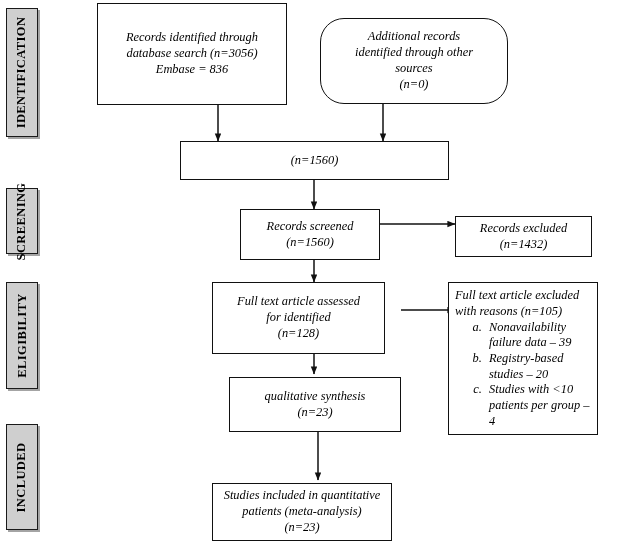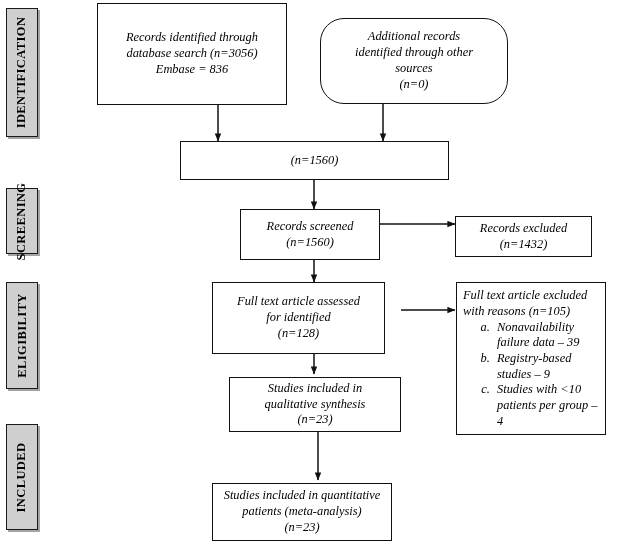--- a/index.html
+++ b/index.html
@@ -57,21 +57,20 @@
     padding: 0 4px;
     box-sizing: border-box;
   }
   .flowbox .line { display: block; }
 
   
   .flowbox.left-align {
     align-items: flex-start;
     justify-content: center;
     text-align: left;
-    margin-left: 8px;
   }
   .flowbox.left-align .inner {
     padding: 5px 4px 4px 6px;
   }
   .reasons-list {
     margin: 0;
     padding-left: 30px;
     list-style-type: lower-alpha;
   }
   .reasons-list li {
@@ -180,29 +179,28 @@
       <span class="line">(n=128)</span>
     </div>
   </div>
 
   <div class="flowbox left-align" style="left:448px; top:282px; width:150px; height:153px;">
     <div class="inner">
       <span class="line">Full text article excluded</span>
       <span class="line">with reasons (n=105)</span>
       <ol class="reasons-list">
         <li>Nonavailability failure data – 39</li>
-        <li>Registry-based studies – 9</li>
+        <li>Registry-based studies – 20</li>
         <li>Studies with &lt;10 patients per group – 4</li>
       </ol>
     </div>
   </div>
 
   <div class="flowbox" style="left:229px; top:377px; width:172px; height:55px;">
     <div class="inner">
-      <span class="line">Studies included in</span>
       <span class="line">qualitative synthesis</span>
       <span class="line">(n=23)</span>
     </div>
   </div>
 
   <div class="flowbox" style="left:212px; top:483px; width:180px; height:58px;">
     <div class="inner">
       <span class="line">Studies included in quantitative</span>
       <span class="line">patients (meta-analysis)</span>
       <span class="line">(n=23)</span>

